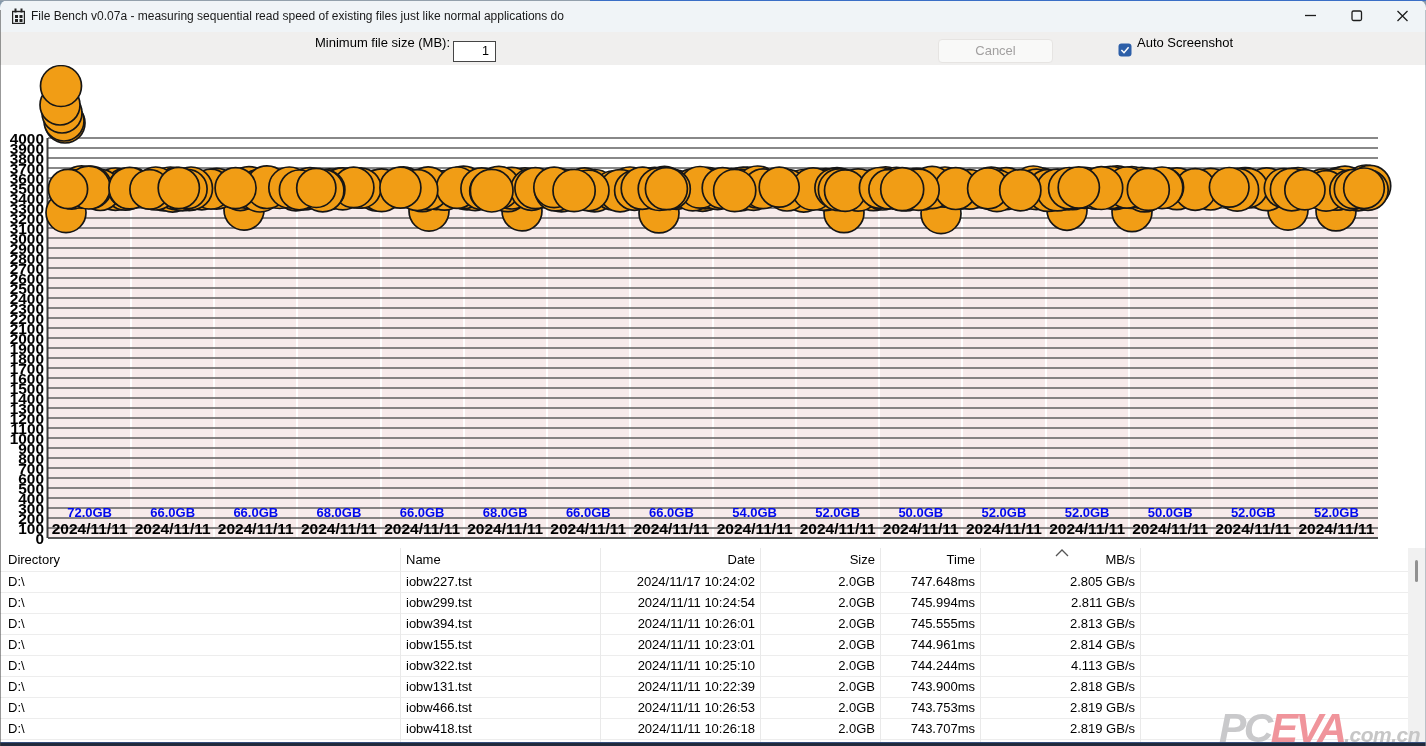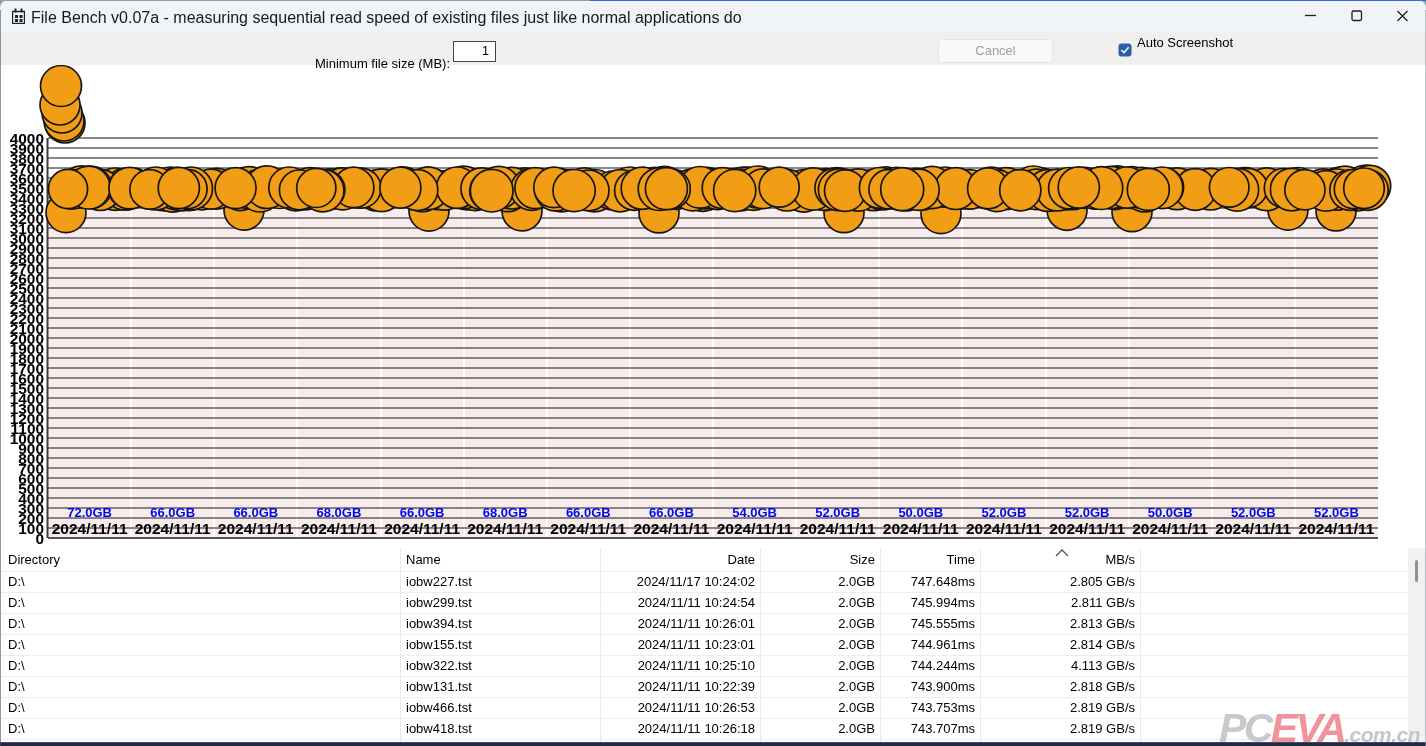--- a/index.html
+++ b/index.html
@@ -6,21 +6,21 @@
   html,body { width:1426px; height:746px; overflow:hidden;
     font-family:"Liberation Sans", sans-serif; background:#fff; }
   #win { position:absolute; left:0; top:0; width:1426px; height:746px; }
 
   
   #titlebar { position:absolute; left:0; top:0; width:1426px; height:32px;
       background:#f0f4f7; }
   .corner { position:absolute; top:0; width:10px; height:10px; z-index:9; }
   .corner .in { position:absolute; width:10px; height:10px; background:#f0f4f7; }
   #ticon { position:absolute; left:12px; top:8px; }
-  #ttext { position:absolute; left:31px; top:8.5px; font-size:16px; color:#191919; }
+  #ttext { position:absolute; left:31px; top:8.5px; font-size:12px; color:#191919; }
   .winbtn { position:absolute; top:0; width:46px; height:32px; text-align:center; }
 
   
   #toolbar { position:absolute; left:0; top:32px; width:1426px; height:33px;
       background:#f0efee; }
   .btn { position:absolute; top:7px; height:24px; border-radius:4px;
       font-size:13px; text-align:center; line-height:22px; }
   .btn.en { background:#fdfdfd; border:1px solid #d0d0d0; color:#111; }
   .btn.dis { background:#f9f9f8; border:1px solid #e6e4e2; color:#a2a0a0; }
 
@@ -494,21 +494,21 @@
     <div class="vline" style="left:760px"></div>
     <div class="vline" style="left:880px"></div>
     <div class="vline" style="left:980px"></div>
     <div class="vline" style="left:1140px"></div>
   <div id="sbtrack"></div>
   <div id="sbthumb"></div>
 
   <div id="wm">PC<span class="eva">EVA</span><span class="cn">.com.cn</span></div>
 
   <div id="toolbar">
-    <div class="tc" style="left:315px;top:24px">Minimum file size (MB):</div>
+    <div class="tc" style="left:315px;top:3px">Minimum file size (MB):</div>
     <div style="position:absolute;left:453px;top:9px;width:43px;height:21px;background:#fff;
          border:1.5px solid #454545;font-size:12.6px;text-align:right;line-height:18px;
          padding-right:6px">1</div>
     <div class="btn dis" style="left:938px;width:115px">Cancel</div>
     <svg style="position:absolute;left:1118px;top:11px" width="16" height="16" viewBox="0 0 16 16">
       <rect x="0.5" y="0.5" width="13" height="13" rx="3" fill="#2d5fa8"></rect>
       <path d="M3.4 7 L6 9.7 L10.6 4.3" fill="none" stroke="#fff" stroke-width="1.5"></path>
     </svg>
     <div class="tc" style="left:1137px;top:3px">Auto Screenshot</div>
   </div>

